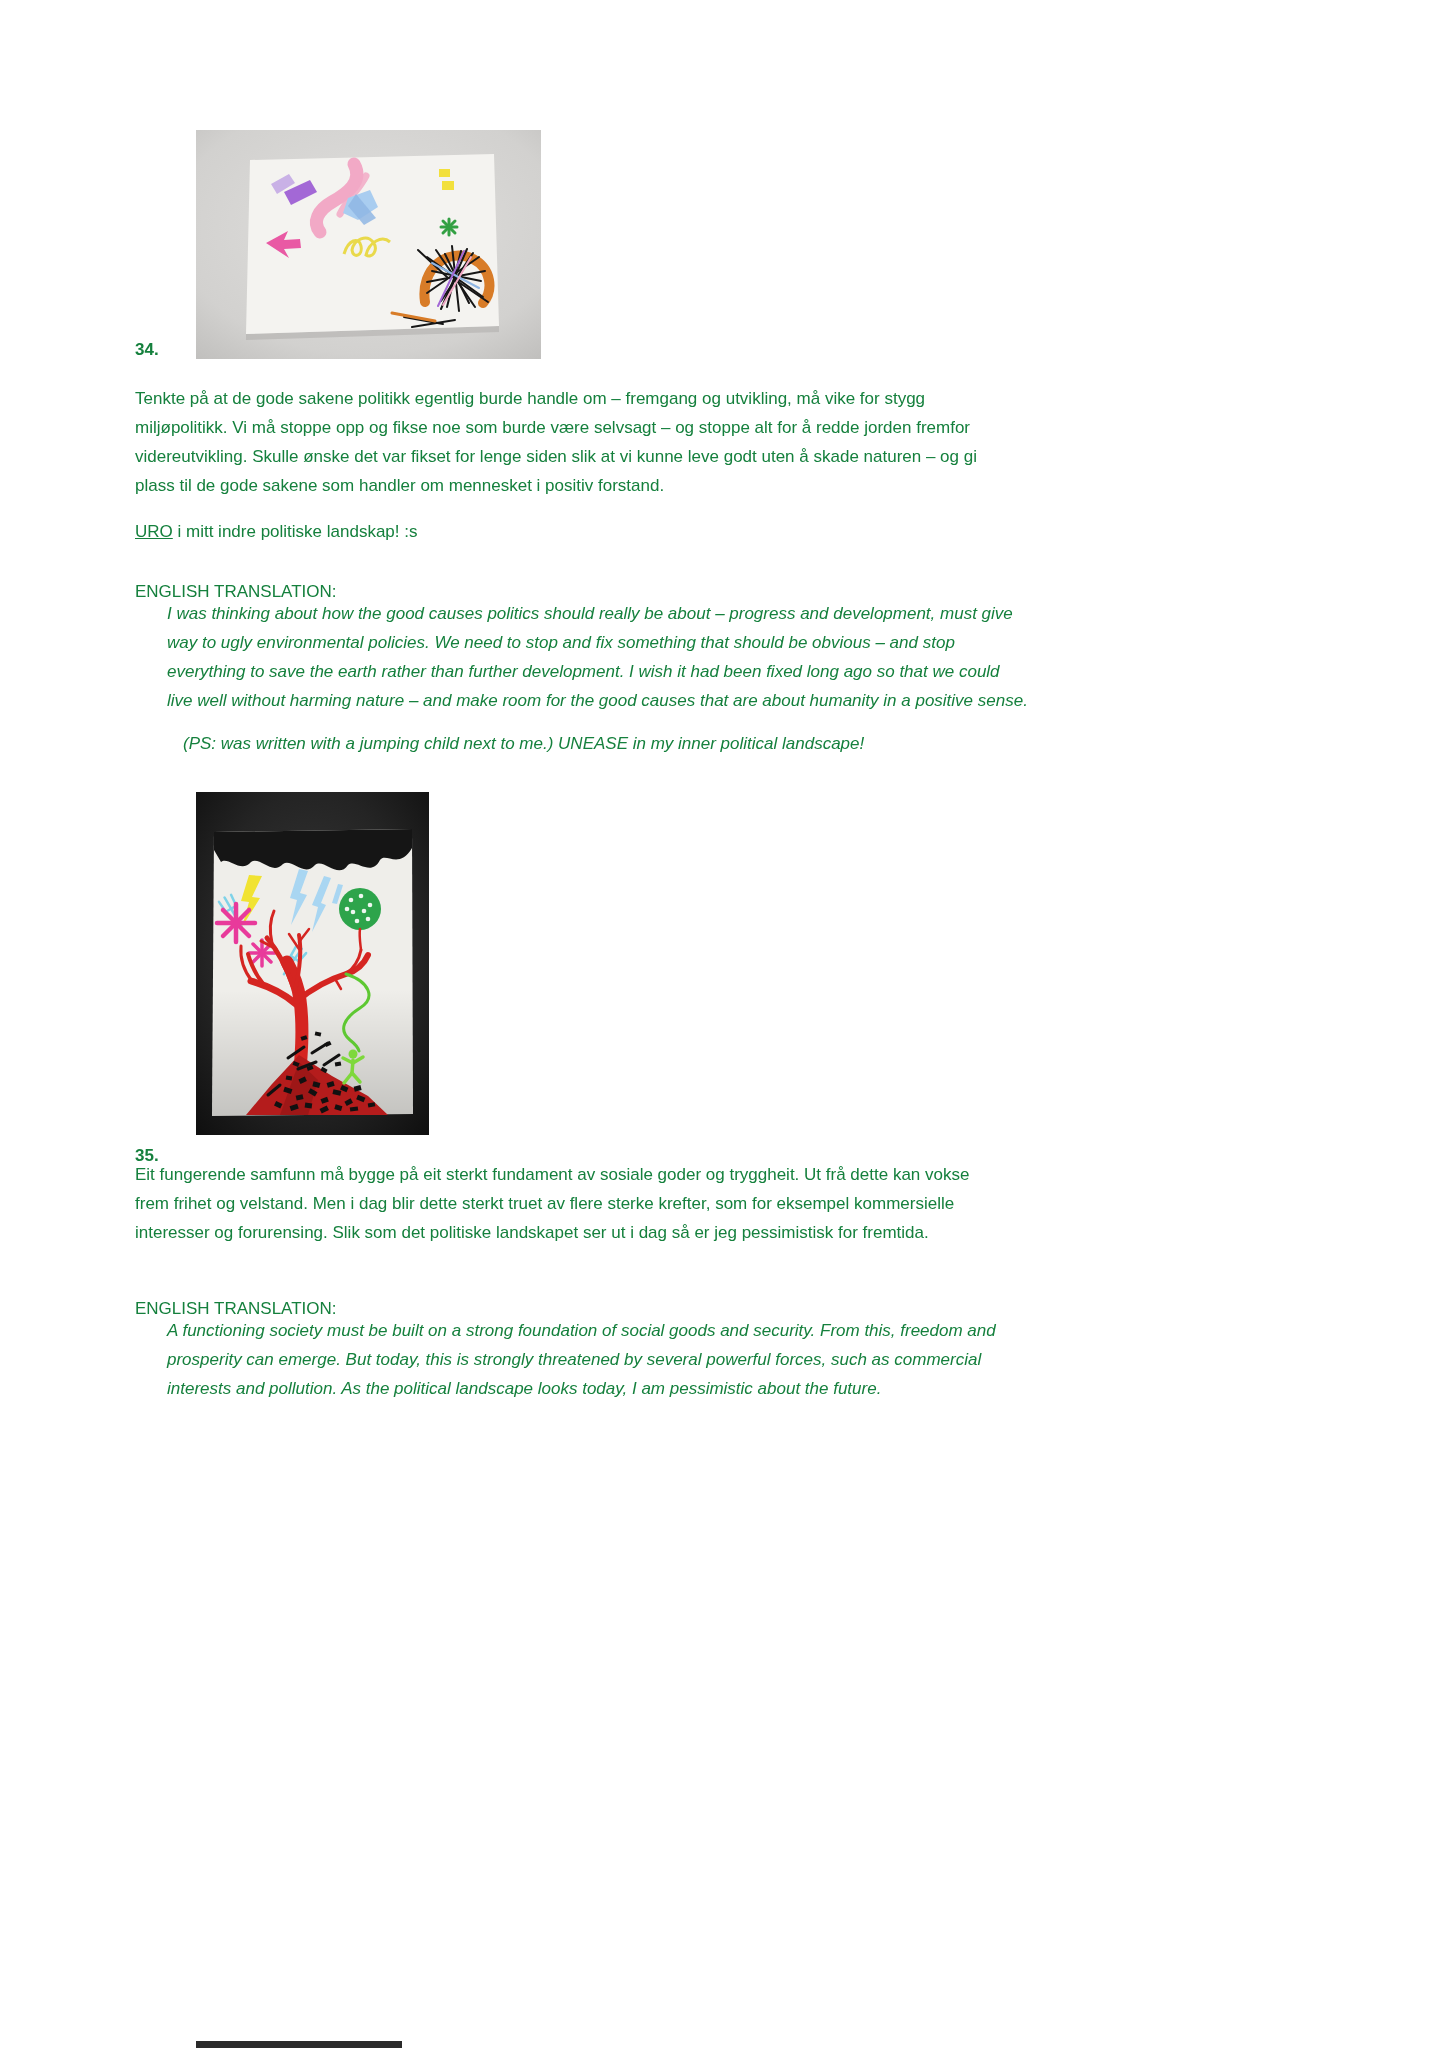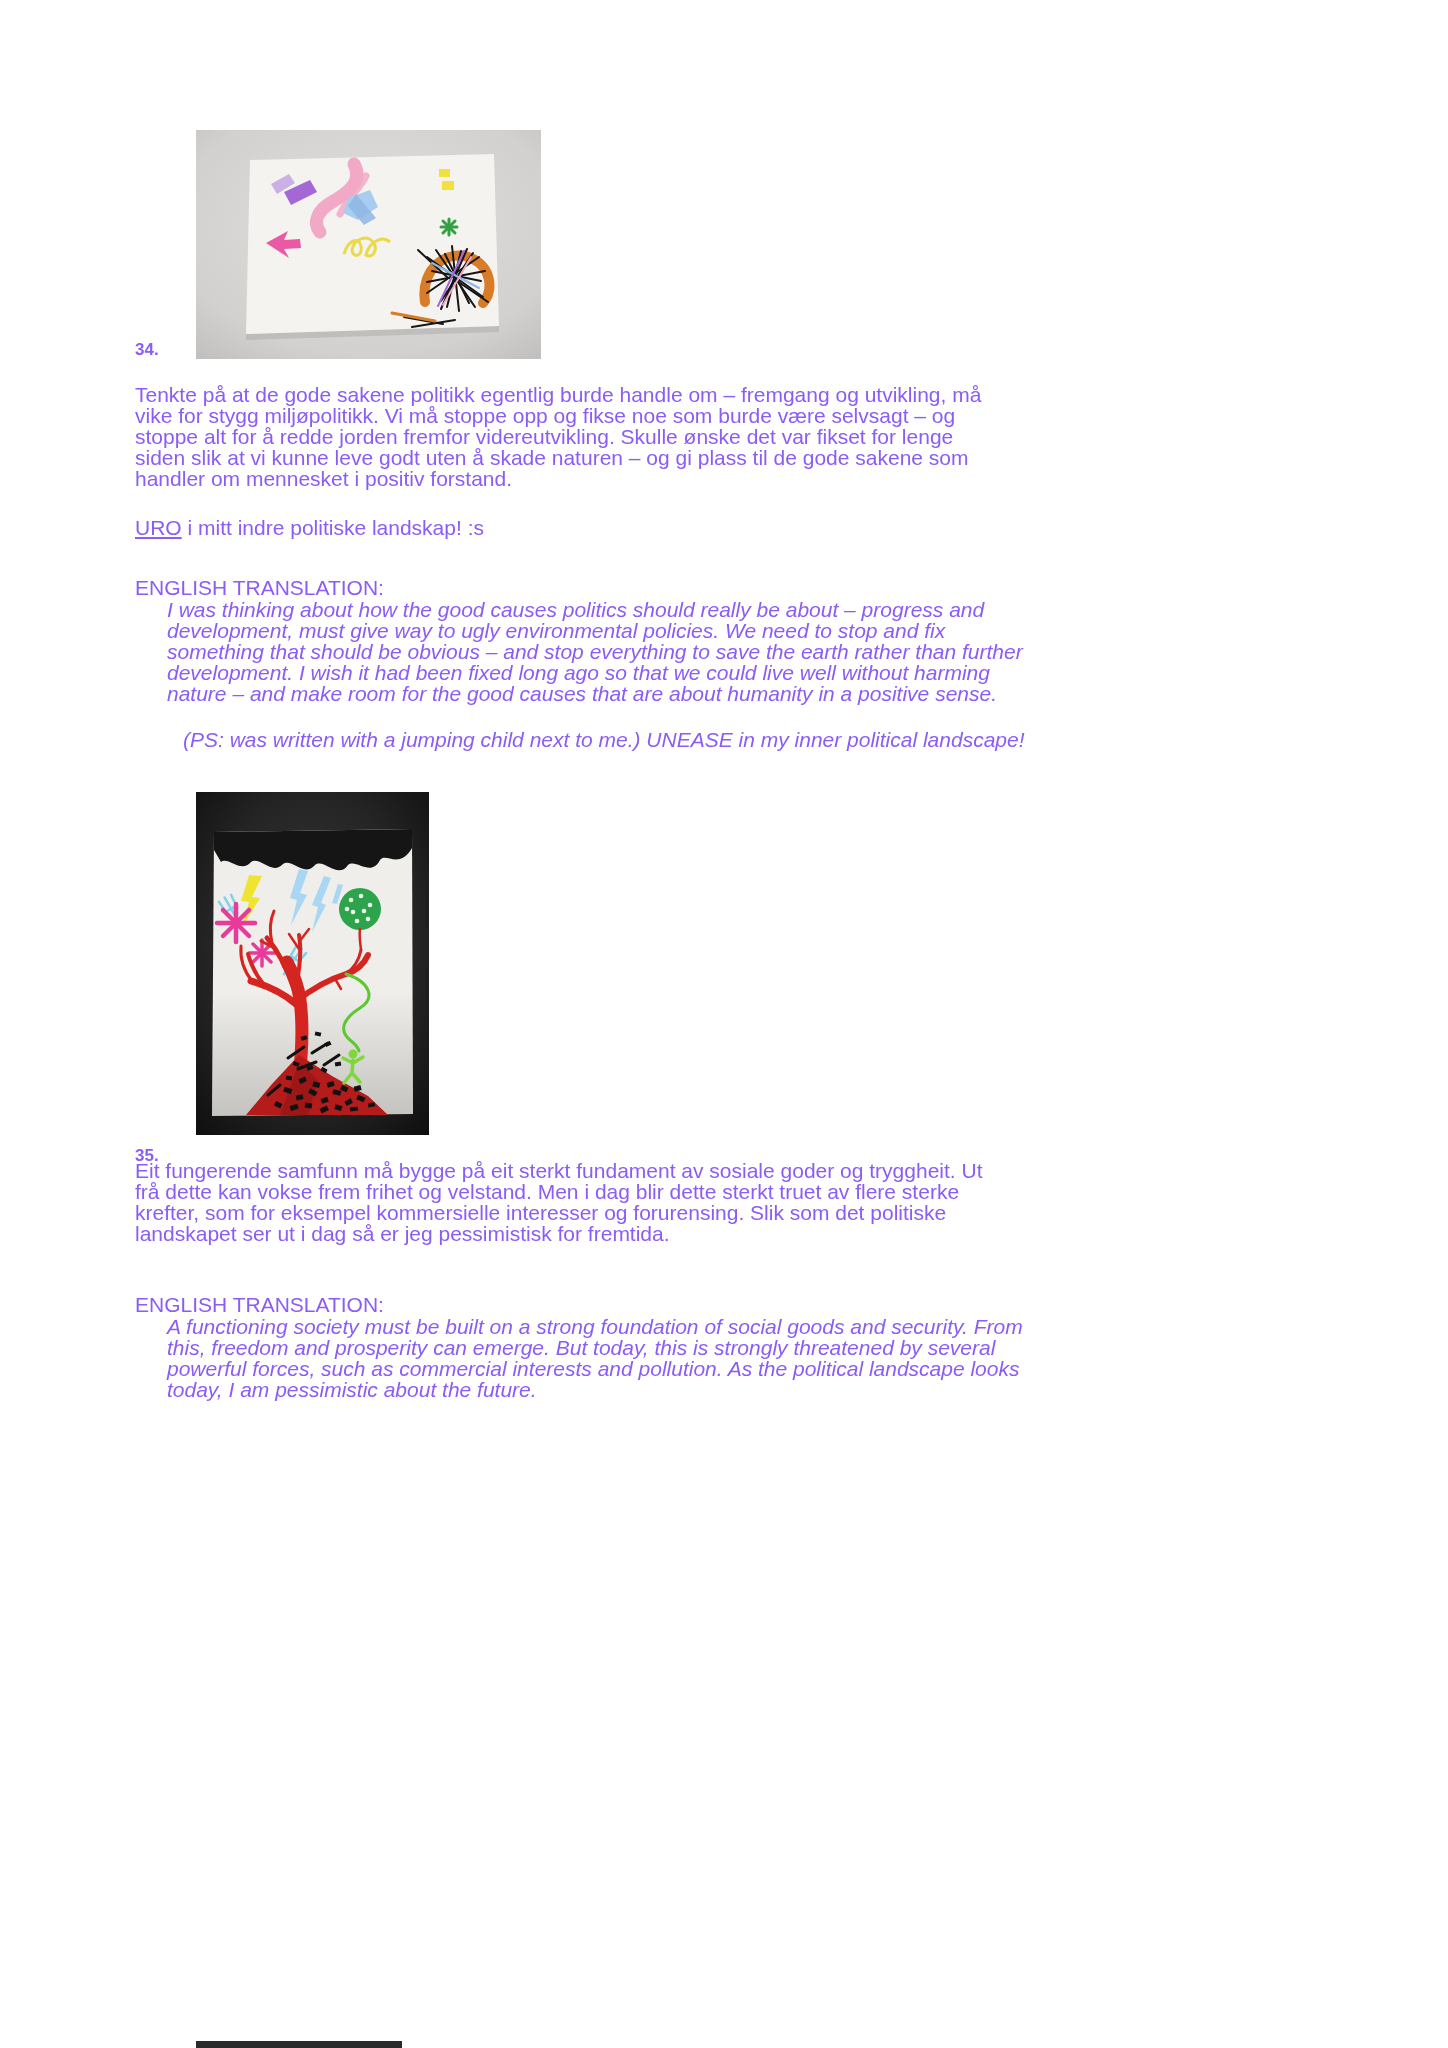--- a/index.html
+++ b/index.html
@@ -3,26 +3,26 @@
 <meta charset="utf-8">
 <style>
   * { margin: 0; padding: 0; box-sizing: border-box; }
   html, body { background: #ffffff; }
   .page {
     position: relative;
     width: 1448px;
     height: 2048px;
     background: #ffffff;
     font-family: "Liberation Sans", "DejaVu Sans", sans-serif;
-    color: #8b5cf6;
+    color: #15803d;
     overflow: hidden;
     border-radius: 30px;
   }
   .abs { position: absolute; }
-  .body-text { font-size: 21px; line-height: 21px; }
+  .body-text { font-size: 17px; line-height: 29px; }
   .entry-num { font-size: 17px; font-weight: 700; }
   .italic { font-style: italic; margin-left: 32px; }
   .underline { text-decoration: underline; text-align: center; }
   figure.photo { position: absolute; }
   figure.photo svg { display: block; width: 100%; height: 100%; }
   .next-photo-edge { background: #2a2a2a; }
 </style>
 </head>
 <body>
 

